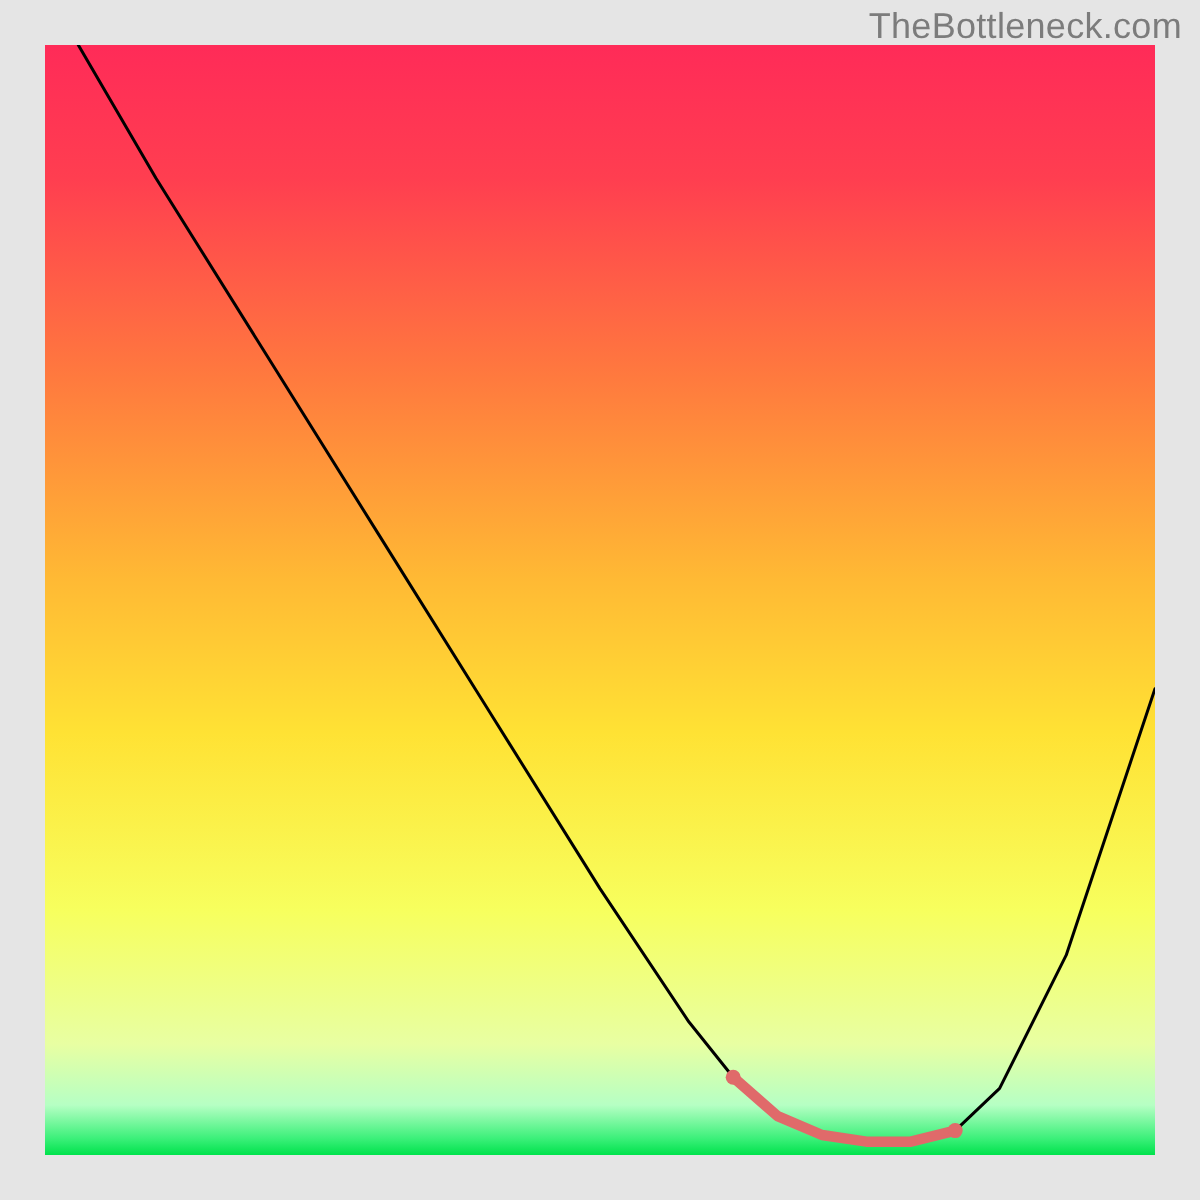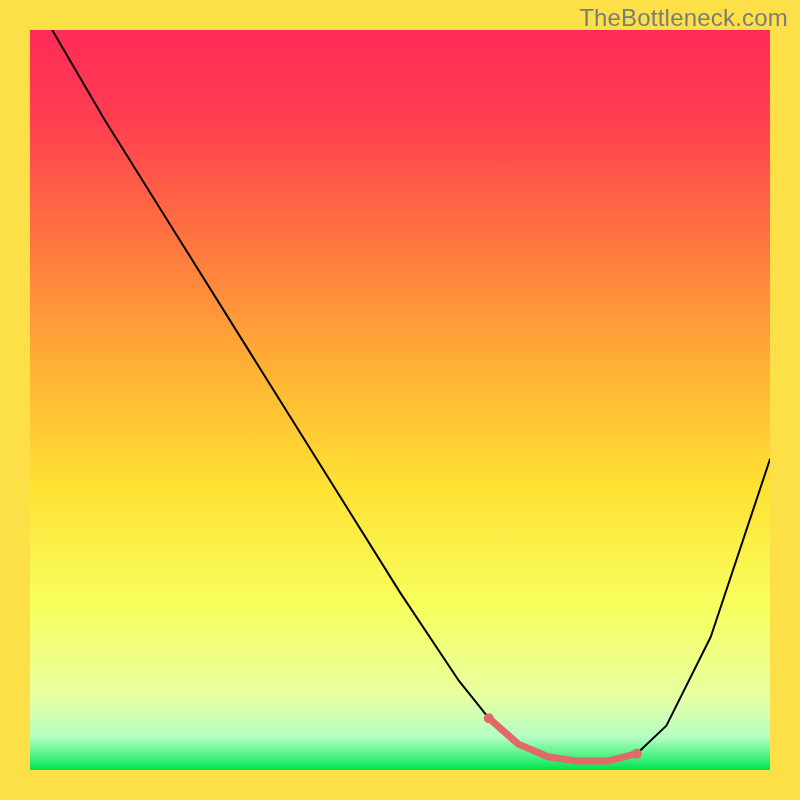--- a/index.html
+++ b/index.html
@@ -10,21 +10,21 @@
     background: #000;
     overflow: hidden;
     font-family: Arial, Helvetica, sans-serif;
   }
   .frame {
     position: absolute;
     left: 0;
     top: 0;
     width: 800px;
     height: 800px;
-    background: #fde047;
+    background: #e5e5e5;
   }
   .watermark {
     position: absolute;
     top: 4px;
     right: 12px;
     color: #7c7c7c;
     font-size: 24px;
     font-weight: 500;
     letter-spacing: 0.2px;
     z-index: 10;

